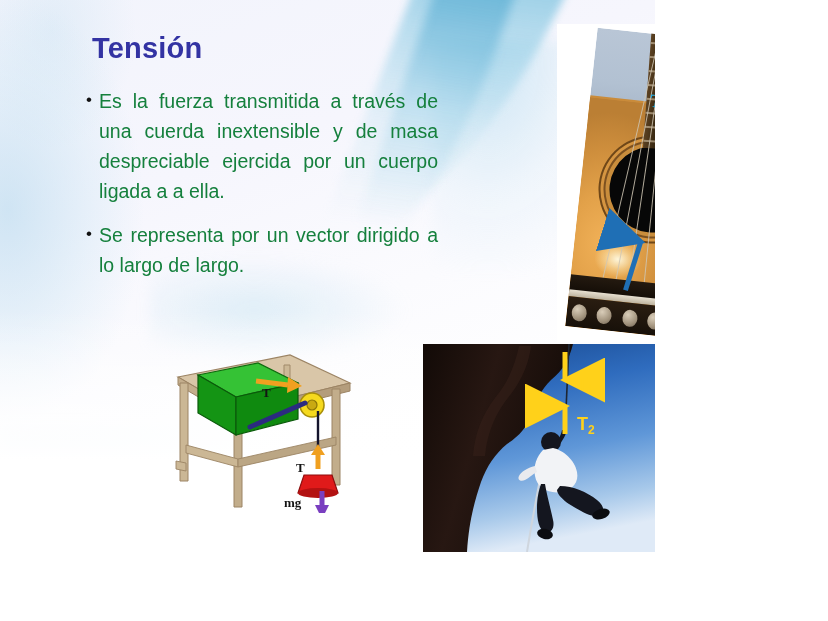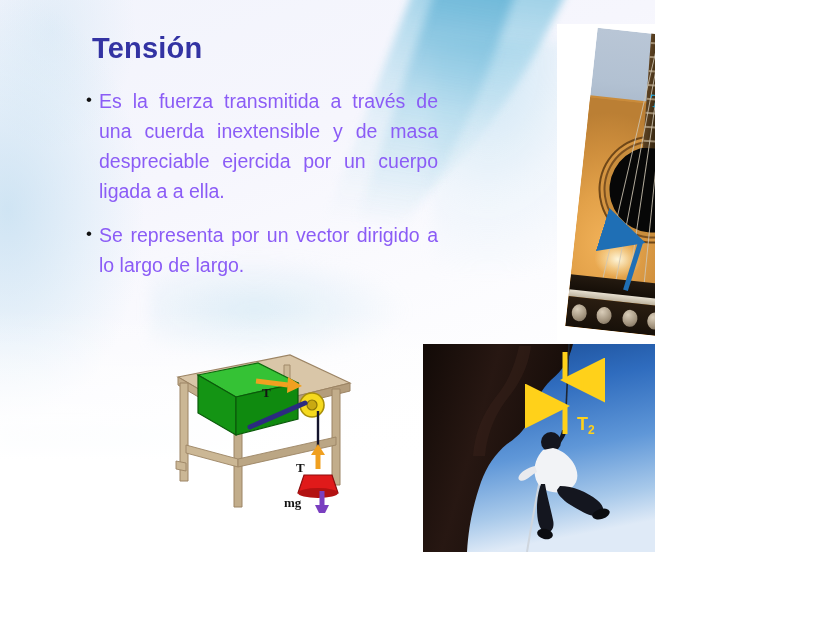--- a/index.html
+++ b/index.html
@@ -78,21 +78,21 @@
     margin-bottom:14px;
   }
   .bullet .dot{
     flex:0 0 auto;
     font-size:17px;line-height:30px;color:#111;
     width:13px;text-align:left;
     margin-top:-1px;
   }
   .bullet .btxt{
     flex:1 1 auto;
-    font-size:19.5px;line-height:30px;color:#8b5cf6;
+    font-size:19.5px;line-height:30px;color:#15803d;
     text-align:justify;
     text-align-last:left;
     hyphens:none;
   }
 
   
   #guitar-card{
     position:absolute;left:557px;top:24px;
     width:258px;height:318px;
     background:#ffffff;

